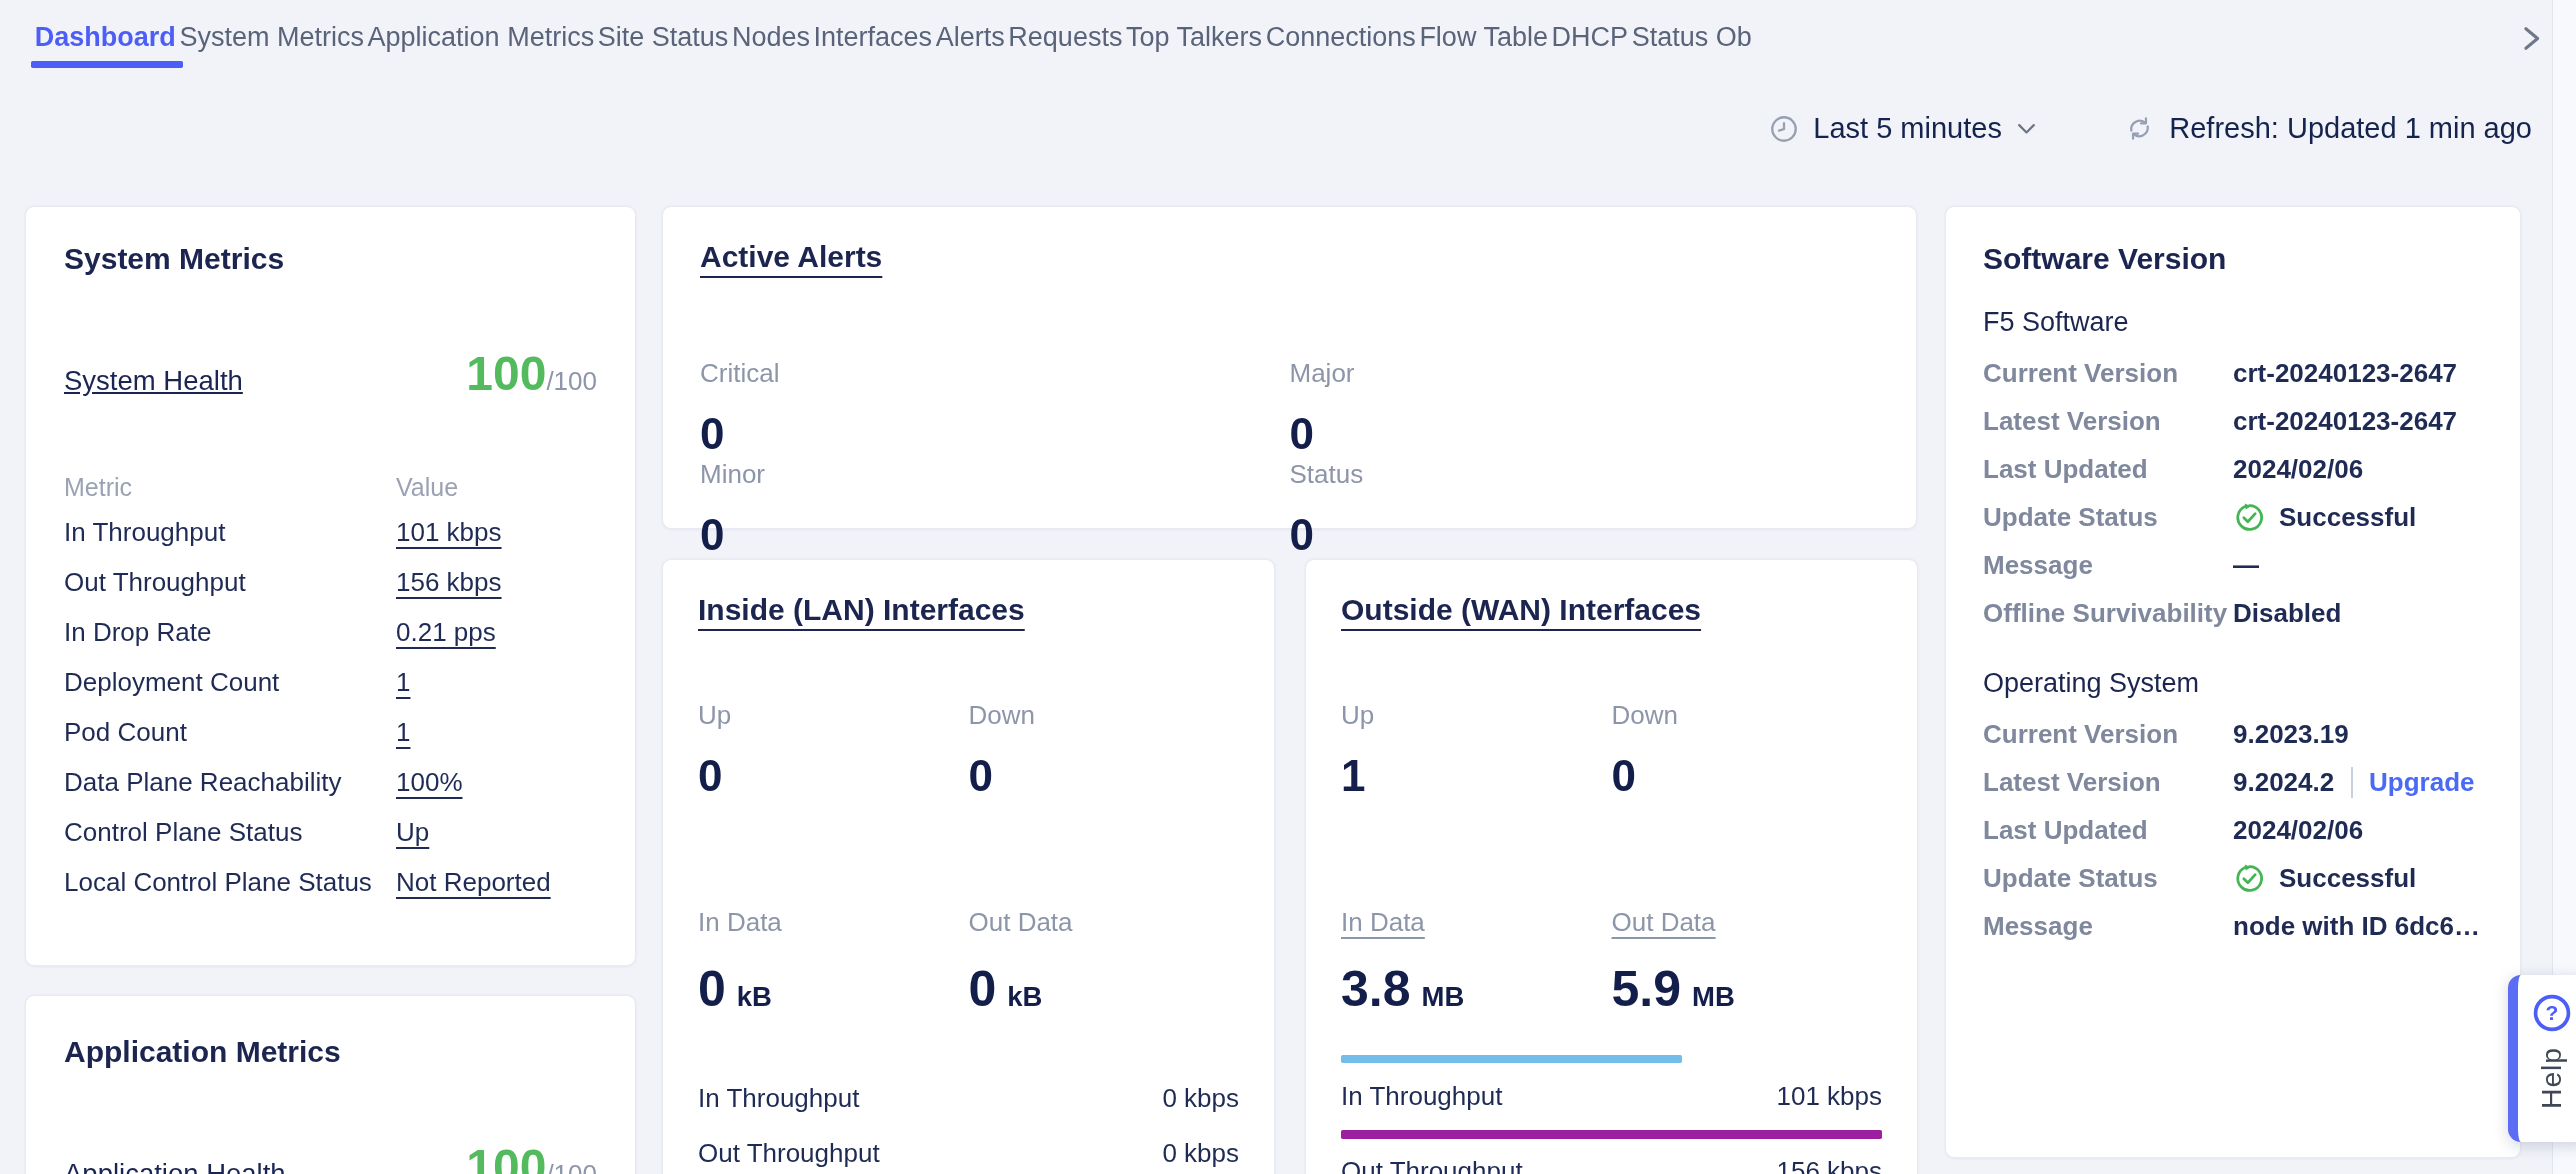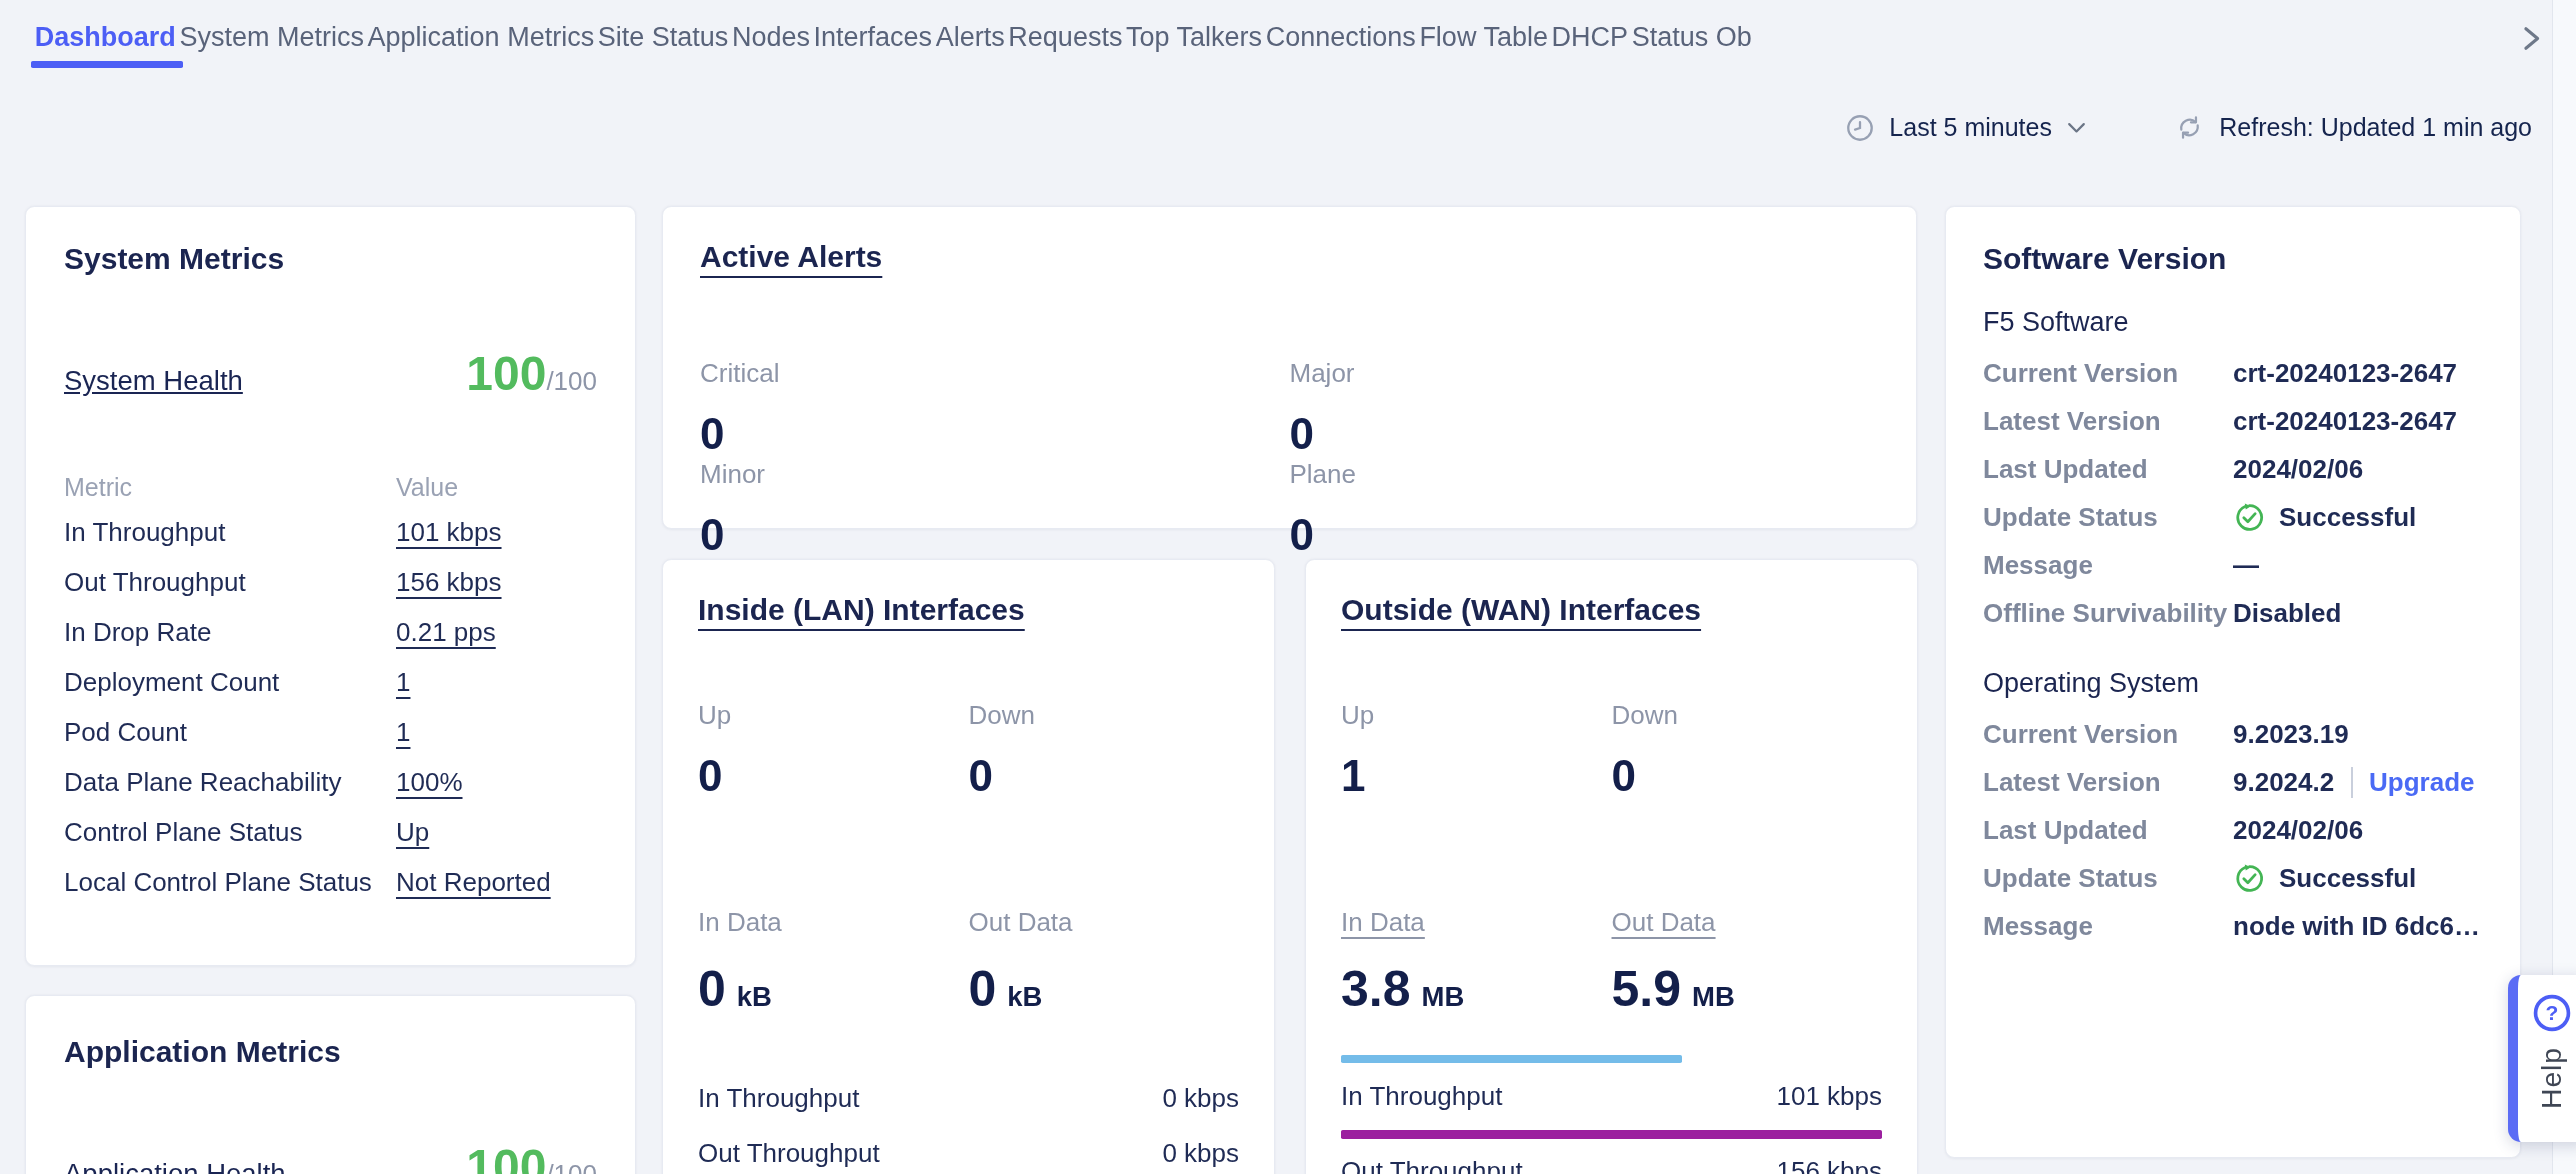--- a/index.html
+++ b/index.html
@@ -31,21 +31,21 @@
     pointer-events:none;
   }
   .nav-next {
     position:absolute; top:18.3px; right:24px; width:40px; height:40px;
     display:flex; align-items:center; justify-content:center; cursor:pointer;
   }
   
   .controls {
     position:absolute; top:112px; right:44px;
     display:flex; align-items:center; gap:88px;
-    font-size:25px; font-weight:500; color:#15244e;
+    font-size:29px; font-weight:500; color:#15244e;
   }
   .ctrl-group { display:flex; align-items:center; gap:14.7px; cursor:pointer; }
   
   .card {
     position:absolute; background:#ffffff;
     border:0.9px solid #e7eaf2; border-radius:9.2px;
     box-shadow:0 0.9px 2.8px rgba(20,30,70,0.06);
   }
   #card-system  { left:25px;   top:206px;  width:611px;  height:760px;  padding:35px 38px; }
   #card-app     { left:25px;   top:995px; width:611px;  height:385px;  padding:39px 38px; }
@@ -241,21 +241,21 @@
     </div>
     <div>
       <div class="stat-label">Major</div>
       <div class="stat-value">0</div>
     </div>
     <div>
       <div class="stat-label">Minor</div>
       <div class="stat-value">0</div>
     </div>
     <div>
-      <div class="stat-label">Plane</div>
+      <div class="stat-label">Status</div>
       <div class="stat-value">0</div>
     </div>
   </div>
 </section>
 
 <section class="card" id="card-lan">
   <div class="card-title link-title">Inside (LAN) Interfaces</div>
   <div class="two-col if-stats">
     <div>
       <div class="stat-label">Up</div>

